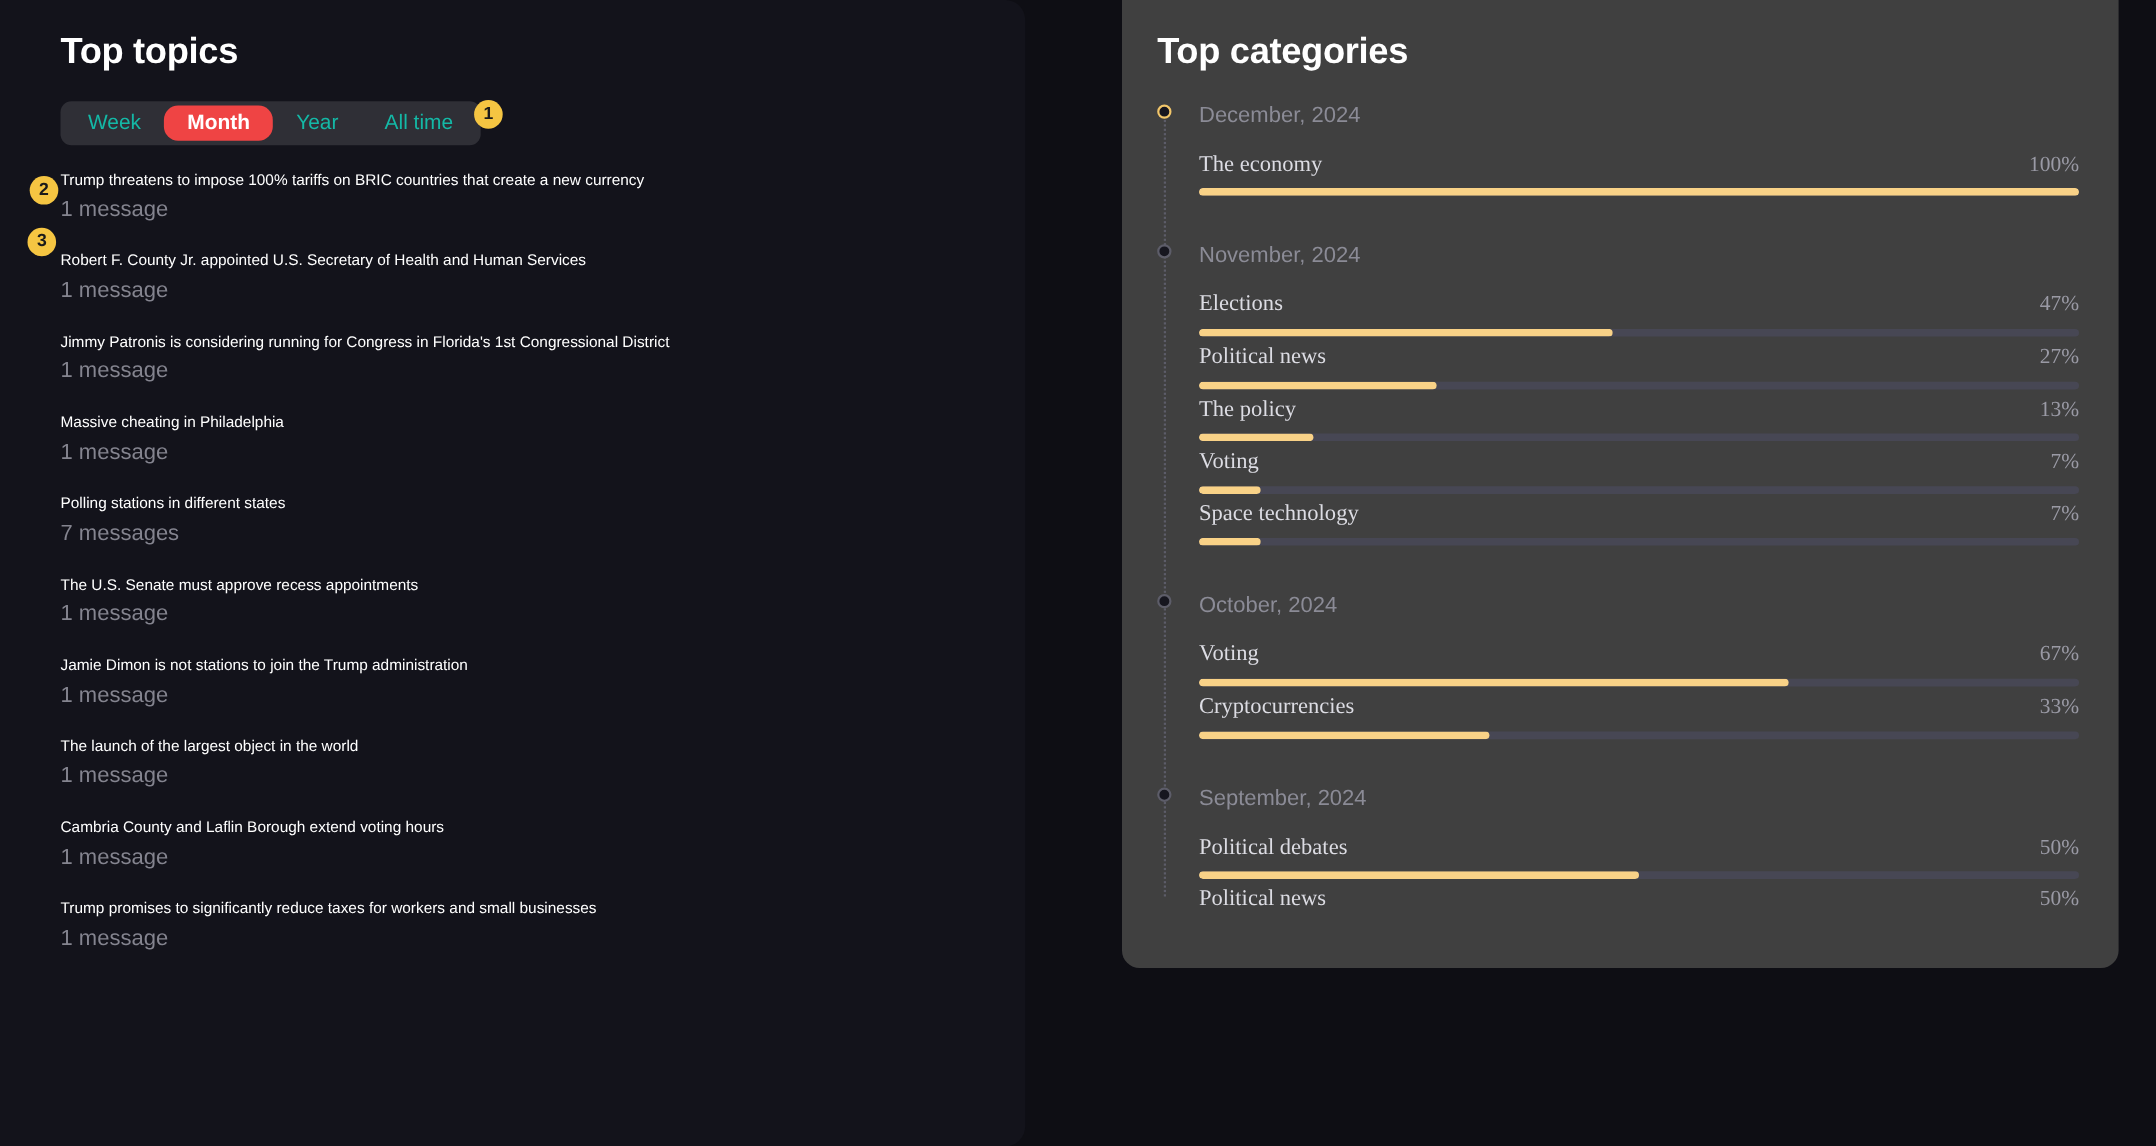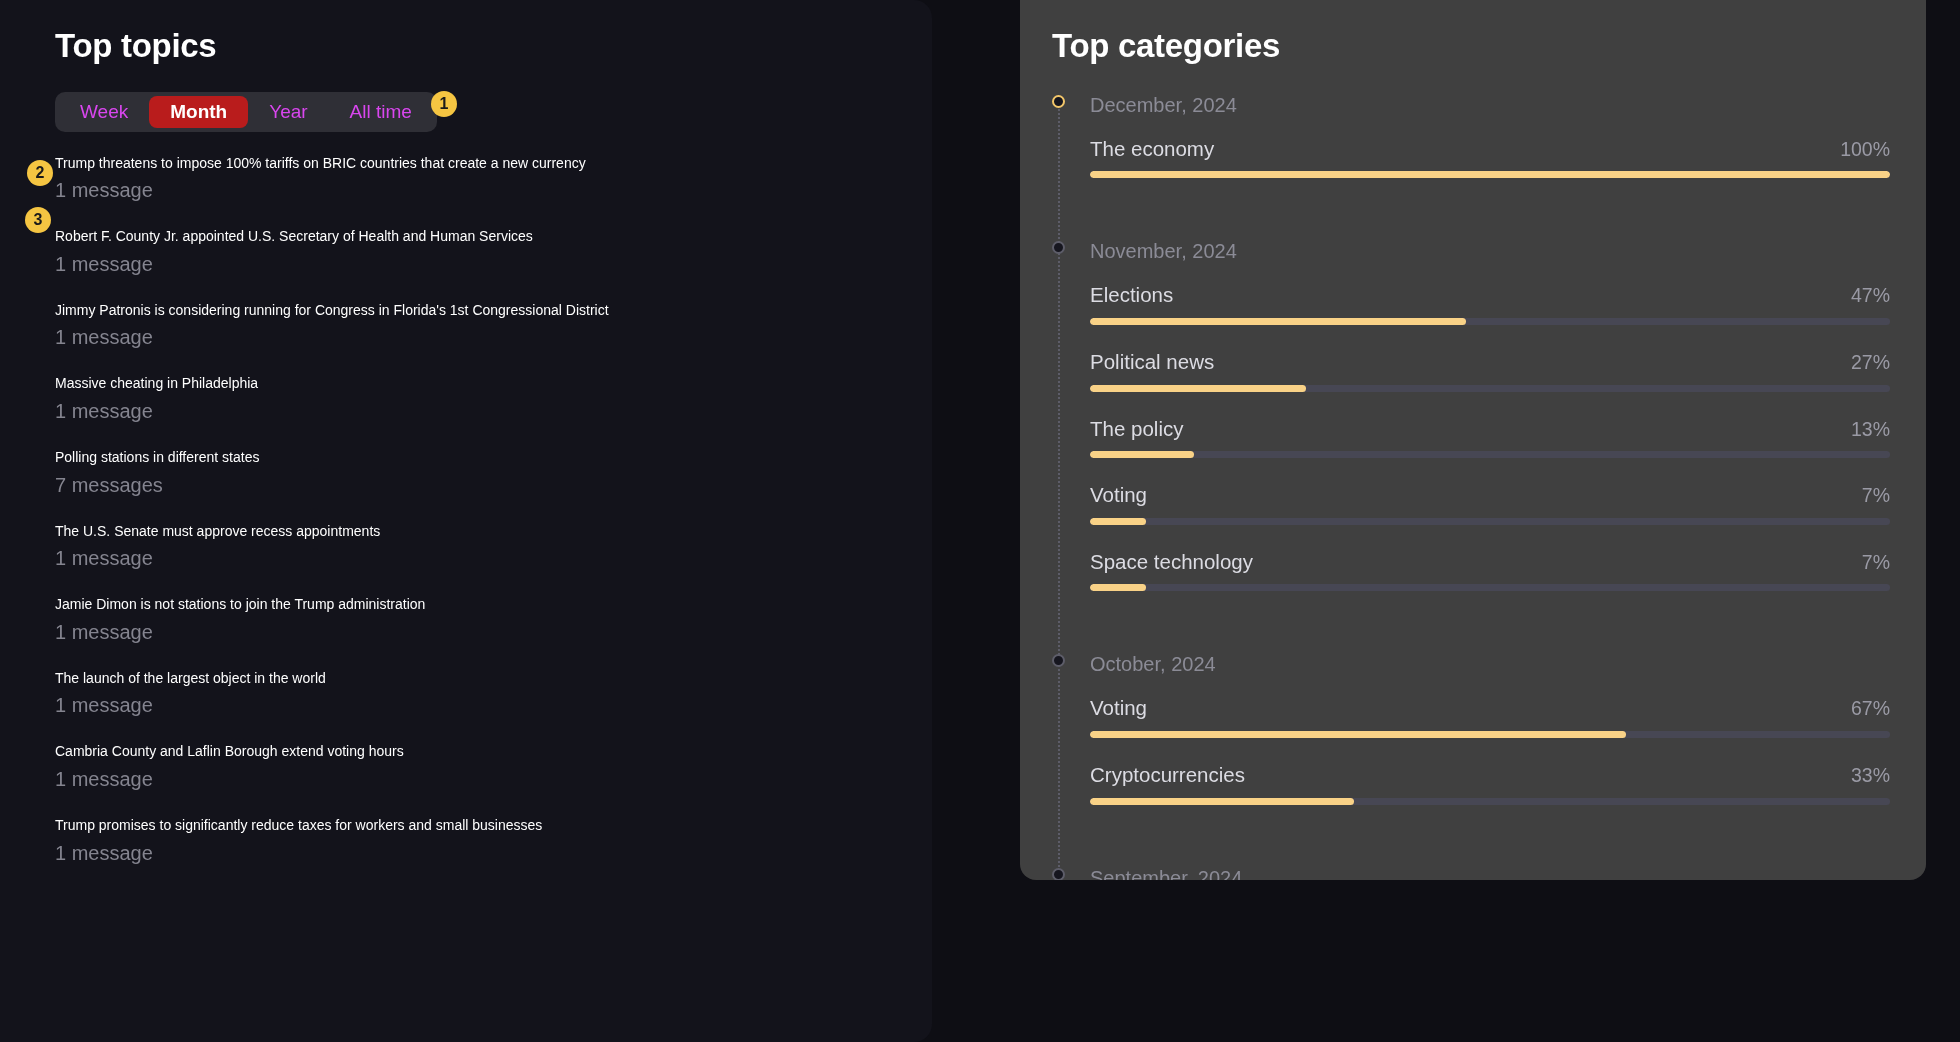--- a/index.html
+++ b/index.html
@@ -54,31 +54,32 @@
   }
   .seg-btn {
     position: relative;
     display: inline-flex;
     align-items: center;
     justify-content: center;
     height: 32px;
     padding: 0 21px;
     border-radius: 8px;
     font-size: 19px;
-    color: #d946ef;
+    color: #14b8a6;
     background: transparent;
     border: none;
     cursor: pointer;
     white-space: nowrap;
     font-family: "Liberation Sans", sans-serif;
   }
   .seg-btn.active {
-    background: #b91c1c;
+    background: #ef4444;
     color: #ffffff;
     font-weight: bold;
+    border-radius: 13px;
   }
 
   
   .topics-list { margin-top: 22px; }
 
   .topic-item {
     position: relative;
     margin-bottom: 24px;
     cursor: pointer;
   }
@@ -139,21 +140,21 @@
     width: 13px;
     height: 13px;
     border-radius: 50%;
     background: #16161f;
     border: 2px solid #5d5d69;
   }
   .month-dot.current {
     border-color: #f2c66a;
   }
 
-  .cat-row { margin-bottom: 24px; }
+  .cat-row { margin-bottom: 5px; font-family: Liberation Serif, serif; }
   .cat-head {
     display: flex;
     align-items: baseline;
     justify-content: space-between;
   }
   .cat-name {
     font-size: 20.5px;
     color: #dcdce3;
     line-height: 1.3;
   }

